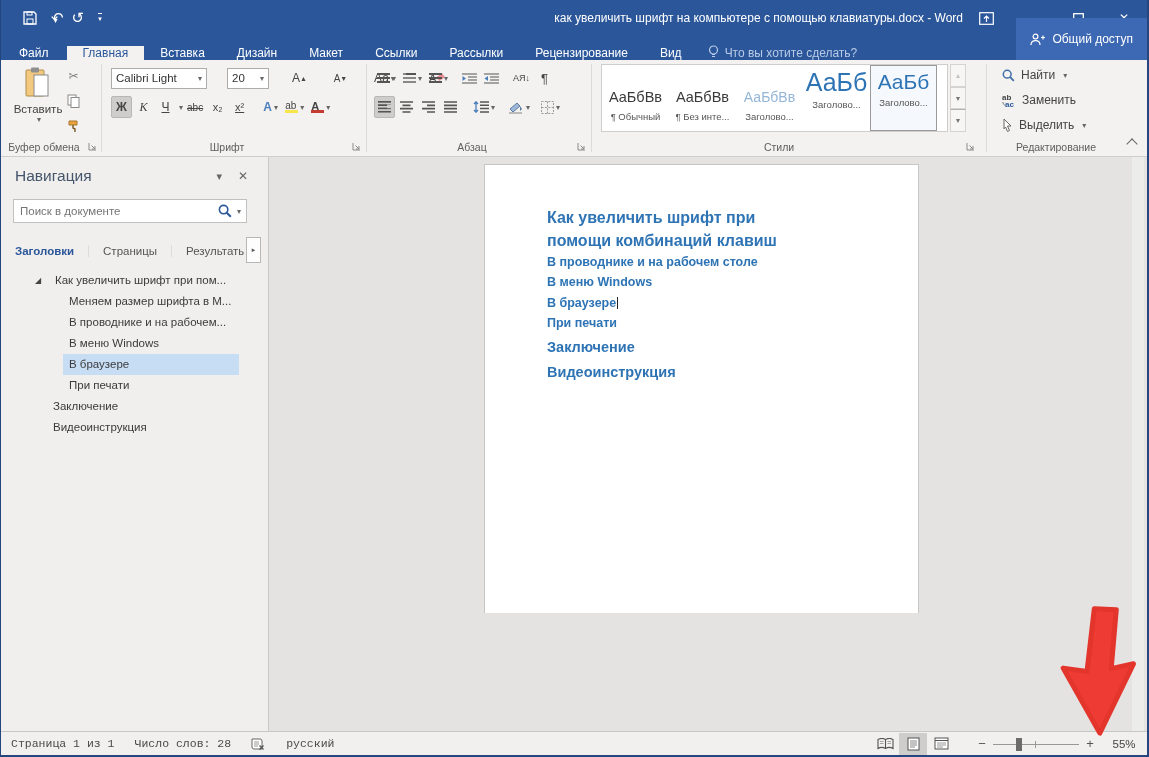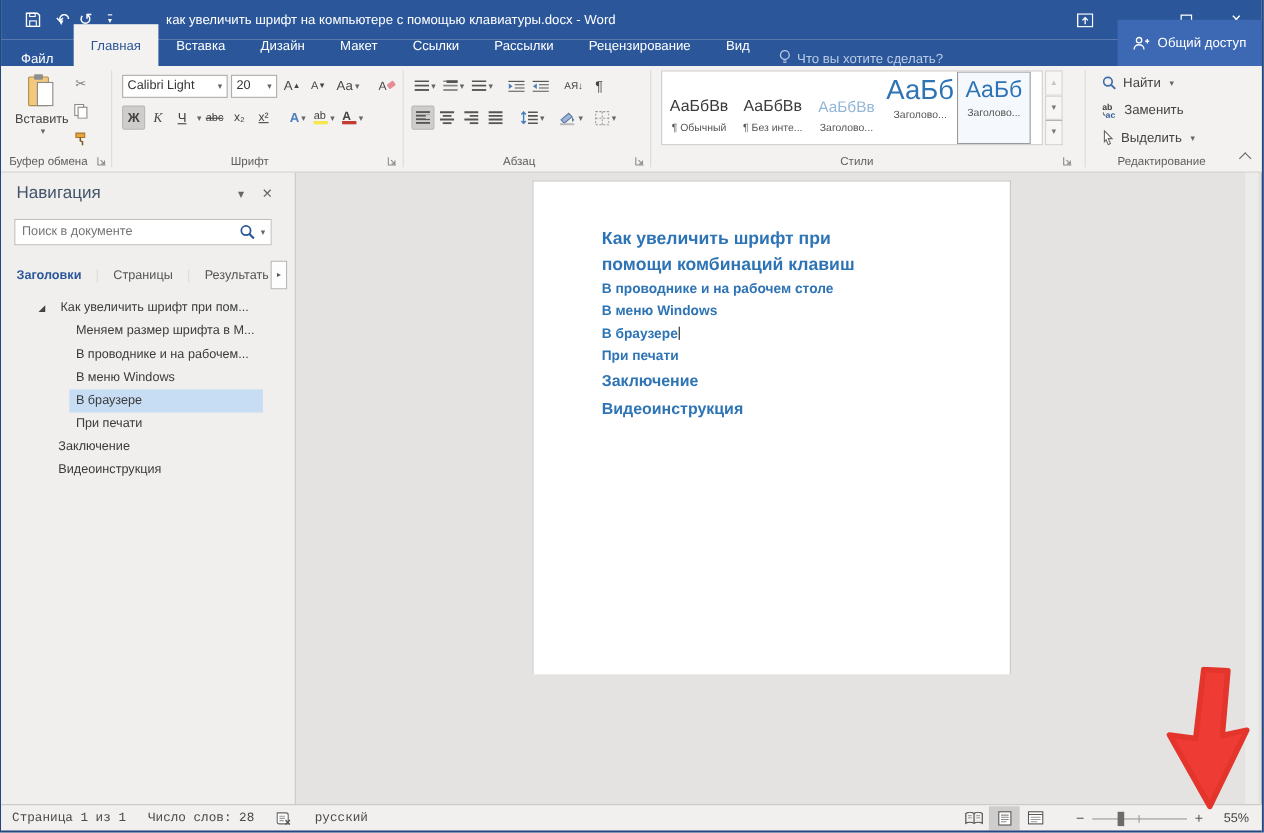--- a/index.html
+++ b/index.html
@@ -7,28 +7,28 @@
   body { font-family:"Liberation Sans","DejaVu Sans",sans-serif; overflow:hidden; }
   .window { position:relative; width:1149px; height:757px; background:#e4e3e2;
             border-left:1px solid #24477f; border-right:2px solid #24477f; }
 
   
   .titlebar { position:absolute; left:0; top:0; width:100%; height:36px; background:#2b579a; color:#fff;
               display:flex; align-items:center; }
   .qat { display:flex; align-items:center; gap:14px; padding-left:22px; width:150px; }
   .qat .g { font-size:15px; color:#fff; cursor:default; }
   .qat .mini { font-size:8px; margin-left:-10px; }
-  .title-text { flex:1; text-align:left; font-size:12px; color:#fff; white-space:nowrap; overflow:hidden; }
+  .title-text { flex:1; text-align:right; font-size:12px; color:#fff; white-space:nowrap; overflow:hidden; }
   .win-controls { display:flex; align-items:center; height:36px; }
   .wc { width:46px; height:36px; display:flex; align-items:center; justify-content:center; font-size:12px; color:#fff; }
   .wc.ribbonopt svg { display:block; }
 
   
   .tabrow { position:absolute; left:0; top:36px; width:100%; height:24px; background:#2b579a; display:flex; align-items:flex-end; }
-  .tab { color:#fff; font-size:12px; padding:12px 16px; display:flex; align-items:center; cursor:default; }
+  .tab { color:#fff; font-size:12px; padding:0 16px; display:flex; align-items:center; cursor:default; }
   .tab.active { background:#f3f2f1; color:#2b579a; }
   .tellme { display:flex; align-items:center; gap:6px; color:#b9cbe7; font-size:12px; padding:0 10px; }
   .spacer { flex:1; }
   .share { background:#3d69b4; color:#fff; font-size:12px; display:flex; align-items:center; gap:7px; padding:14px 14px; }
 
   
   .ribbon { position:absolute; left:0; top:60px; width:100%; height:97px; background:#f3f2f1; border-bottom:1px solid #d0cecd; }
   .group { position:absolute; top:0; height:96px; }
   .group .glabel { position:absolute; bottom:3px; left:0; right:14px; text-align:center; font-size:10.5px; color:#5f5e5d; }
   .gdiv { position:absolute; top:4px; bottom:4px; width:1px; background:#dddbd9; }
@@ -39,21 +39,21 @@
   .caret { font-size:8px; color:#666; margin-left:2px; }
   .lines { display:inline-block; width:13px; height:11px; }
 
   
   .paste-btn { position:absolute; left:14px; top:6px; width:46px; height:72px; display:flex; flex-direction:column; align-items:center; font-size:11.5px; color:#444; }
   .clip-col { position:absolute; left:62px; top:6px; display:flex; flex-direction:column; gap:5px; }
   .clip-col .rbtn { height:20px; }
 
   
   .combo { display:inline-flex; align-items:center; justify-content:space-between; background:#fff; border:1px solid #aeacaa; height:21px; font-size:11.5px; color:#333; padding:0 4px; }
-  .fg-row1 { position:absolute; left:8px; top:7px; display:flex; align-items:center; gap:3px; }
+  .fg-row1 { position:absolute; left:8px; top:7px; display:flex; align-items:center; gap:20px; }
   .fg-row2 { position:absolute; left:8px; top:36px; display:flex; align-items:center; gap:1px; }
   .colorbar { display:block; height:3px; width:13px; margin-top:-1px; }
 
   
   .pg-row1 { position:absolute; left:6px; top:7px; display:flex; align-items:center; gap:1px; }
   .pg-row2 { position:absolute; left:6px; top:36px; display:flex; align-items:center; gap:1px; }
 
   
   .gallery { position:absolute; left:8px; top:4px; width:347px; height:68px; background:#fff; border:1px solid #cfcdcc; display:flex; overflow:hidden; }
   .stitem { width:67px; flex:0 0 67px; padding-top:23px; text-align:center; overflow:hidden; border:1px solid transparent; }

